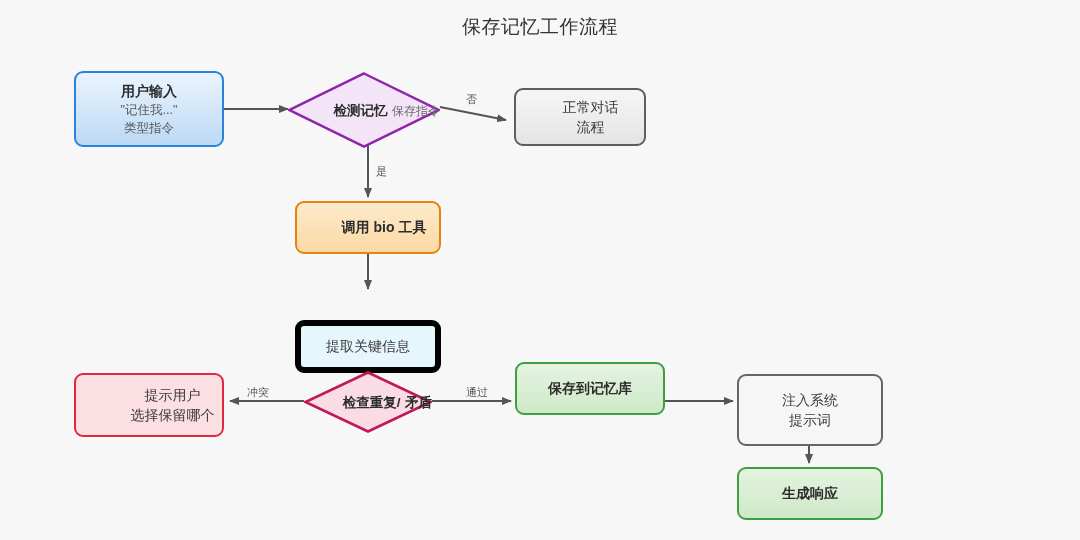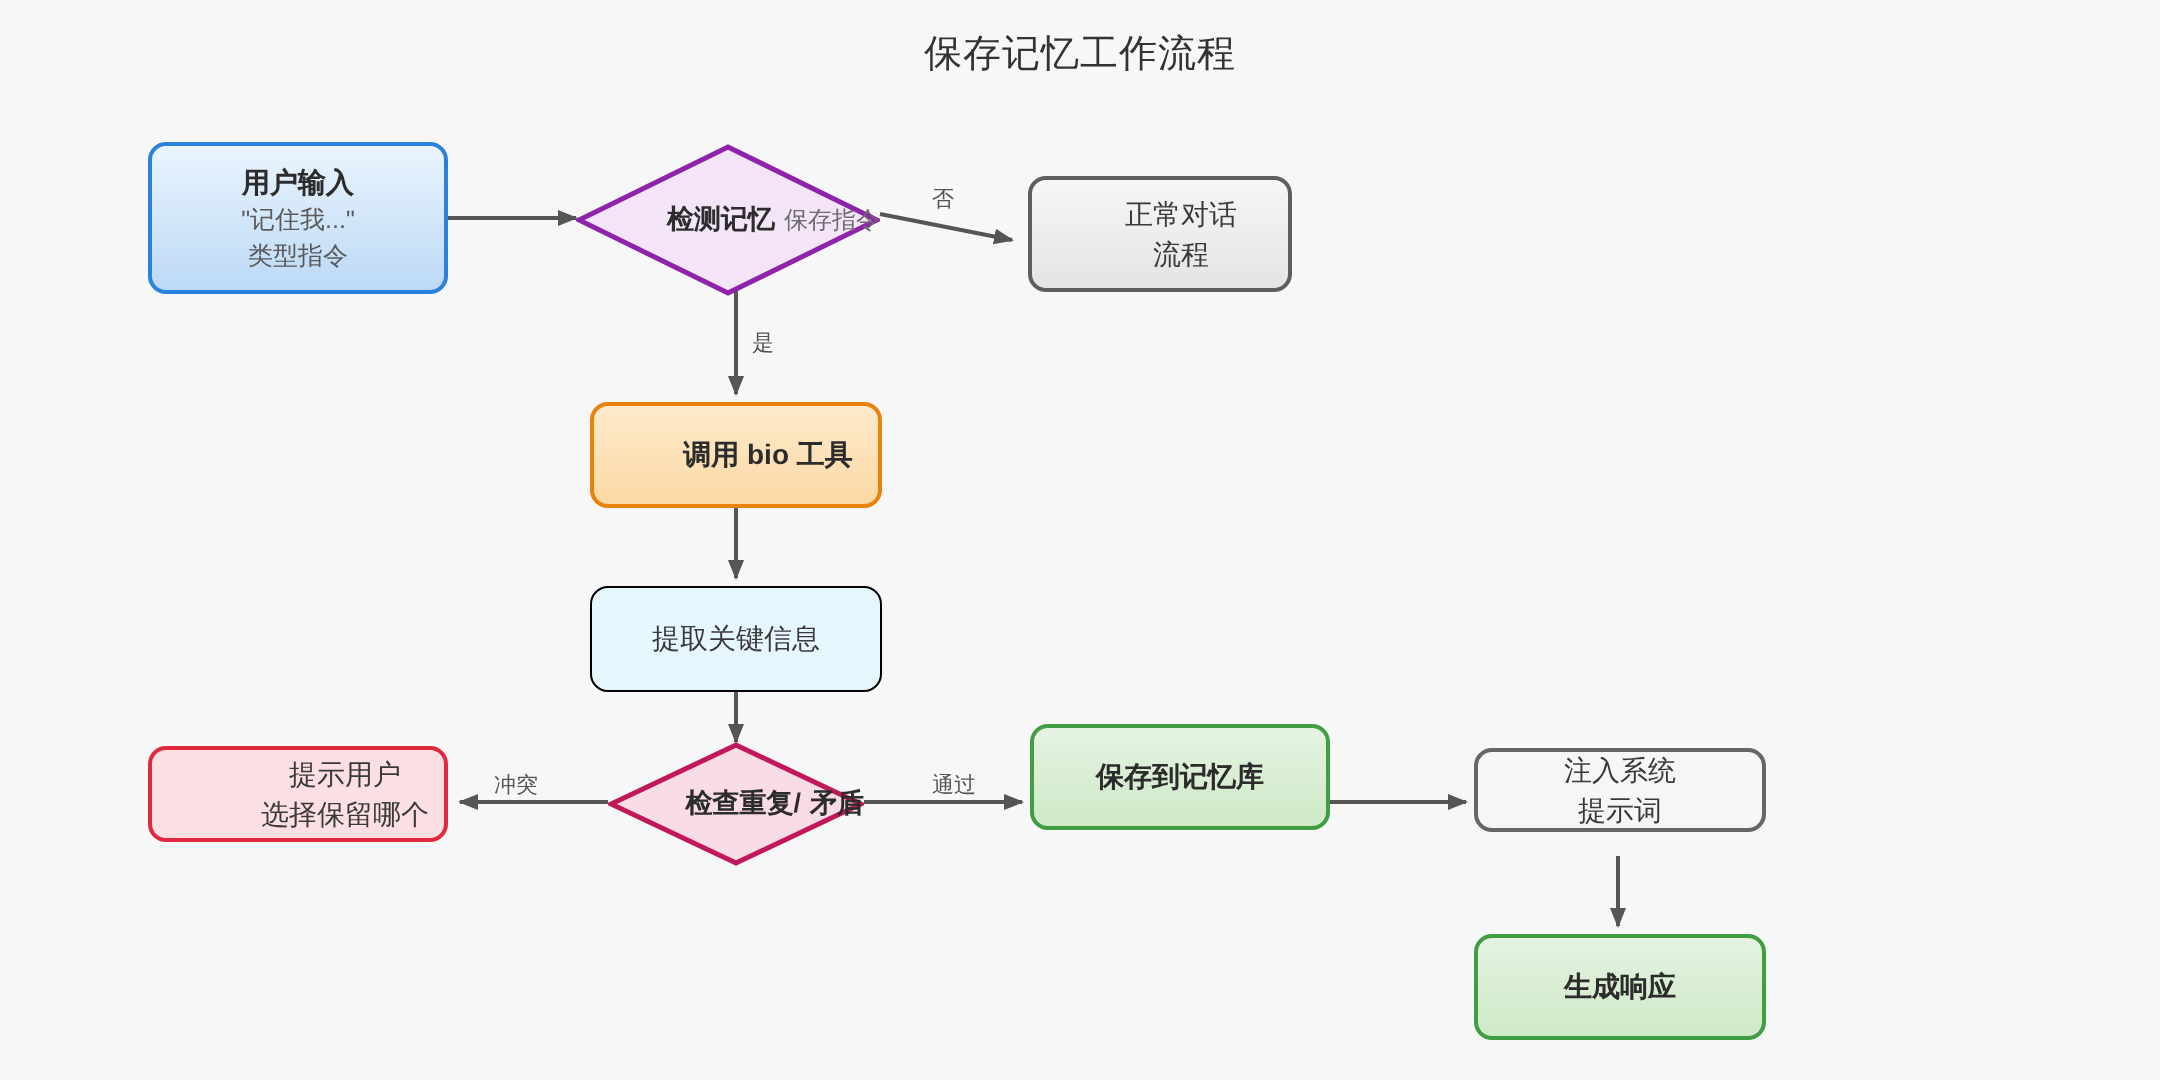--- a/index.html
+++ b/index.html
@@ -69,21 +69,22 @@
     color: #5a5a5a;
   }
 
   
   .n-blue {
     background: linear-gradient(180deg, #eaf4fe 0%, #bcd9f5 100%);
     border: 2px solid #2a82dd;
   }
   .n-cyan {
     background: #e6f6fd;
-    border: 1px solid #000000;
+    border: 6px solid #000000;
+    margin-top: 27px;
   }
   .n-orange {
     background: linear-gradient(180deg, #fdeacb 0%, #fbd9a4 100%);
     border: 2px solid #e8820c;
     padding-left: 32px;
   }
   .n-green {
     background: linear-gradient(180deg, #e4f3e0 0%, #cfe9c8 100%);
     border: 2px solid #3f9e42;
   }
@@ -228,30 +229,30 @@
   <div class="diamond" style="left:304px; top:371px; width:128px; height:62px;">
     <svg class="dshape" viewBox="0 0 128 62" preserveAspectRatio="none">
       <polygon points="64,1.5 126.5,31 64,60.5 1.5,31" fill="#fadce4" stroke="#c2185b" stroke-width="2.5"></polygon>
     </svg>
     <div class="dlabel">
       <span class="ln main">检查重复/</span>
       <span class="ln main">矛盾</span>
     </div>
   </div>
 
-  <div class="node n-red" style="left:74px; top:373px; width:150px; height:48px;padding-left:47px;">
+  <div class="node n-red" style="left:74px; top:373px; width:150px; height:64px;padding-left:47px;">
     <span class="ln plain">提示用户</span>
     <span class="ln plain">选择保留哪个</span>
   </div>
 
   <div class="node n-green" style="left:515px; top:362px; width:150px; height:53px;">
     <span class="ln main">保存到记忆库</span>
   </div>
 
-  <div class="node n-graylight" style="left:737px; top:374px; width:146px; height:42px;">
+  <div class="node n-graylight" style="left:737px; top:374px; width:146px; height:72px;">
     <span class="ln plain">注入系统</span>
     <span class="ln plain">提示词</span>
   </div>
 
   <div class="node n-green" style="left:737px; top:467px; width:146px; height:53px;">
     <span class="ln main">生成响应</span>
   </div>
 
 </div>
 

